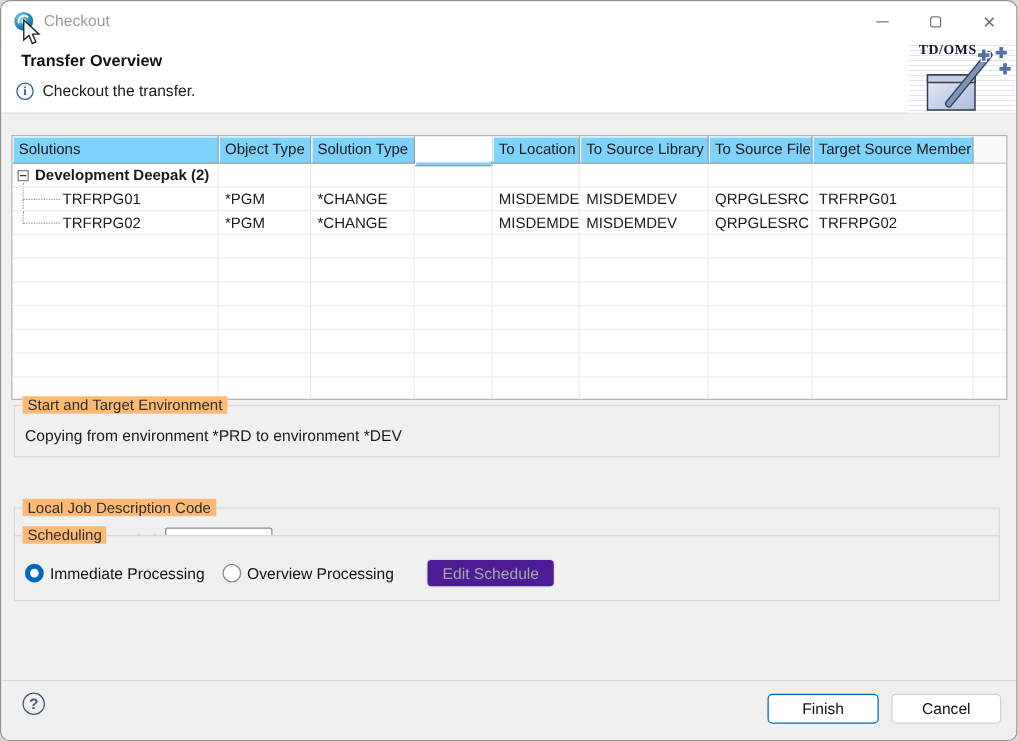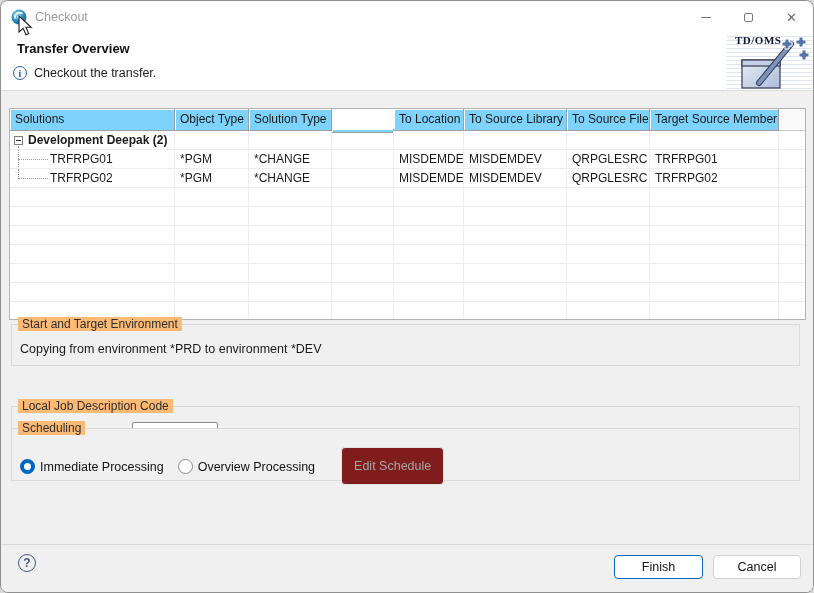--- a/index.html
+++ b/index.html
@@ -61,21 +61,21 @@
          border:1px solid #8a8a8a;border-radius:2px;font-size:12px;color:#1a1a1a;
          display:flex;align-items:center;padding-left:6px;cursor:default;}
   .combo-chevron{position:absolute;right:8px;top:7px;width:6px;height:6px;border-right:1px solid #4a4a4a;
                  border-bottom:1px solid #4a4a4a;transform:rotate(45deg);}
   .g-sched{top:337px;height:53px;text-decoration:underline;}
   .sched-row{position:absolute;left:8px;top:18px;display:flex;align-items:center;}
   .radio-opt{display:flex;align-items:flex-end;margin-right:14px;}
   .radio{width:15px;height:15px;border-radius:50%;border:1px solid #8a8a8a;background:#fff;flex:0 0 auto;}
   .radio.on{border:4.5px solid #0067c0;}
   .radio-label{margin-left:5px;font-size:12.5px;color:#111;}
-  .btn-edit{margin-left:12px;height:38px;padding:0 12px;background:#7f1d1d;border:1px solid #e2e2e2;
+  .btn-edit{margin-left:12px;height:23px;padding:0 12px;background:#4c1d95;border:1px solid #e2e2e2;
             border-radius:4px;font-size:12.5px;color:#a6a6a6;text-align:center;}
   
   .footer{position:absolute;left:0;right:0;bottom:0;height:48px;background:#f0f0f0;border-top:1px solid #d8d8d8;}
   .help-btn{position:absolute;left:17px;top:9px;width:18px;height:18px;border:1.5px solid #44597e;
             border-radius:50%;color:#44597e;font-size:12px;font-weight:bold;display:flex;
             align-items:center;justify-content:center;cursor:default;}
   .btn{position:absolute;top:10px;height:24px;background:#ffffff;border-radius:4px;font-size:12.5px;
        color:#111;text-align:center;line-height:22px;cursor:default;}
   .btn-finish{left:613px;width:89px;border:1px solid #0067c0;}
   .btn-cancel{left:712px;width:88px;border:1px solid #d2d2d2;}

